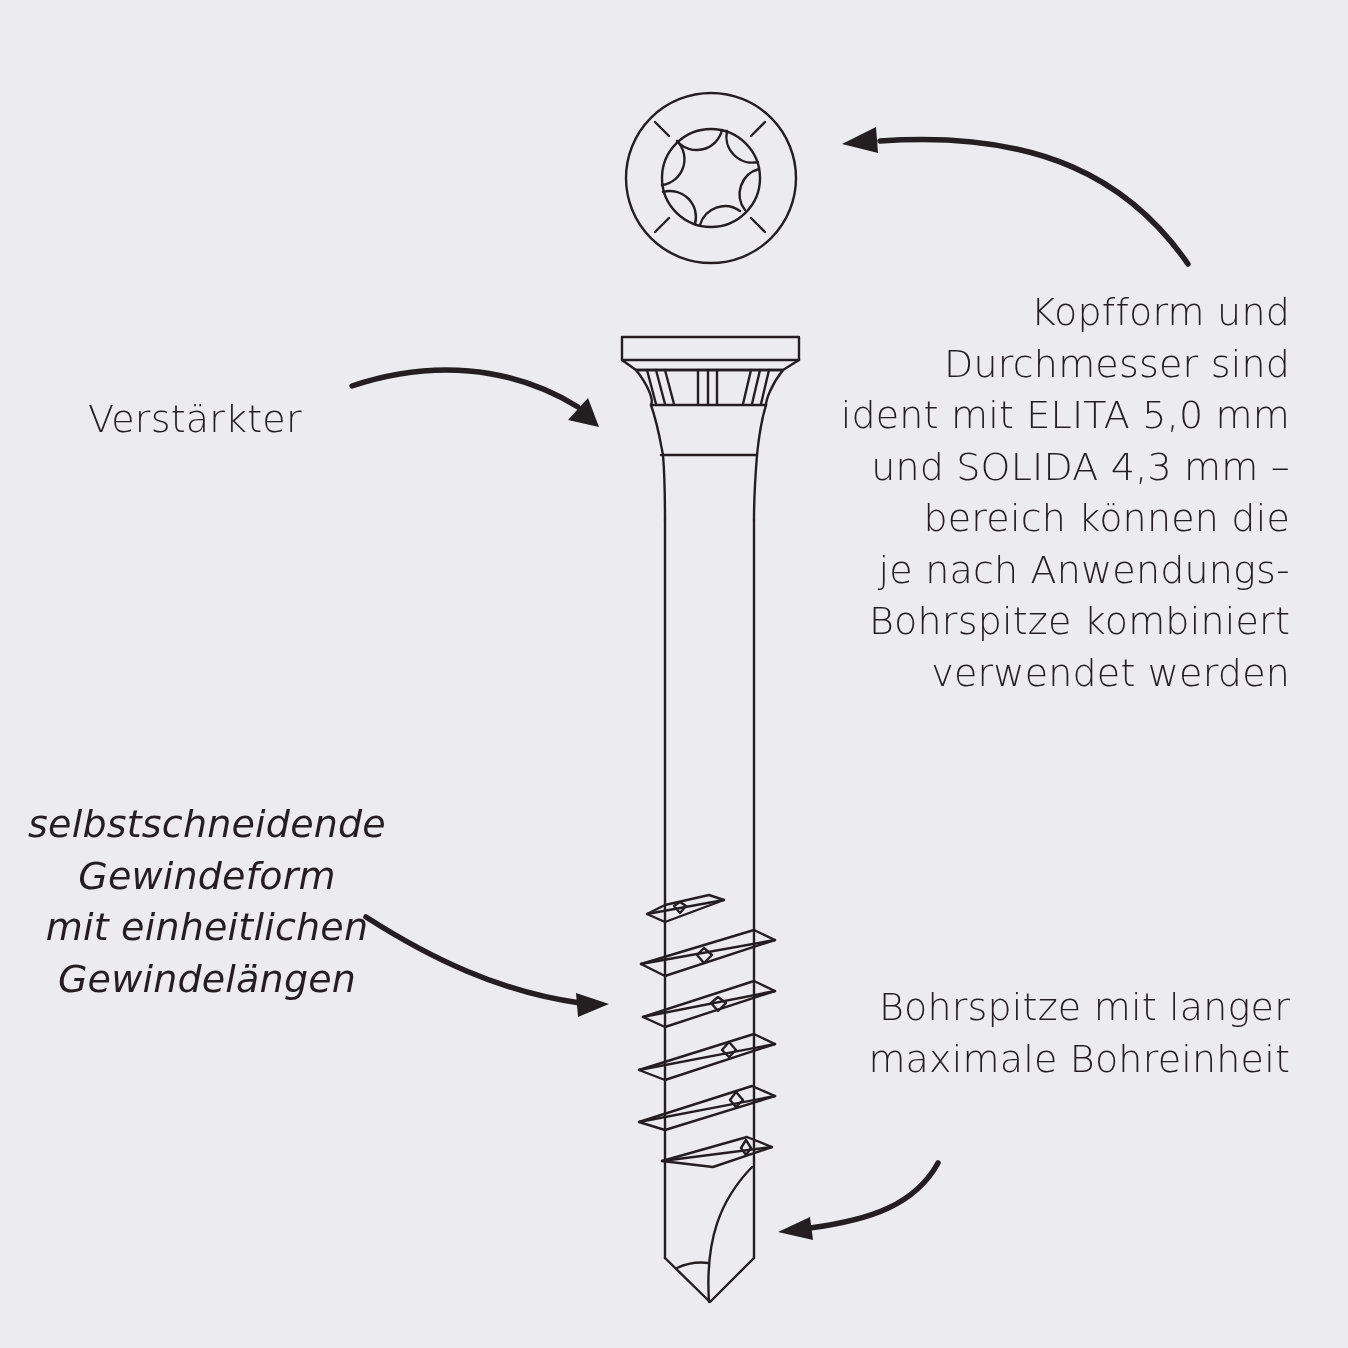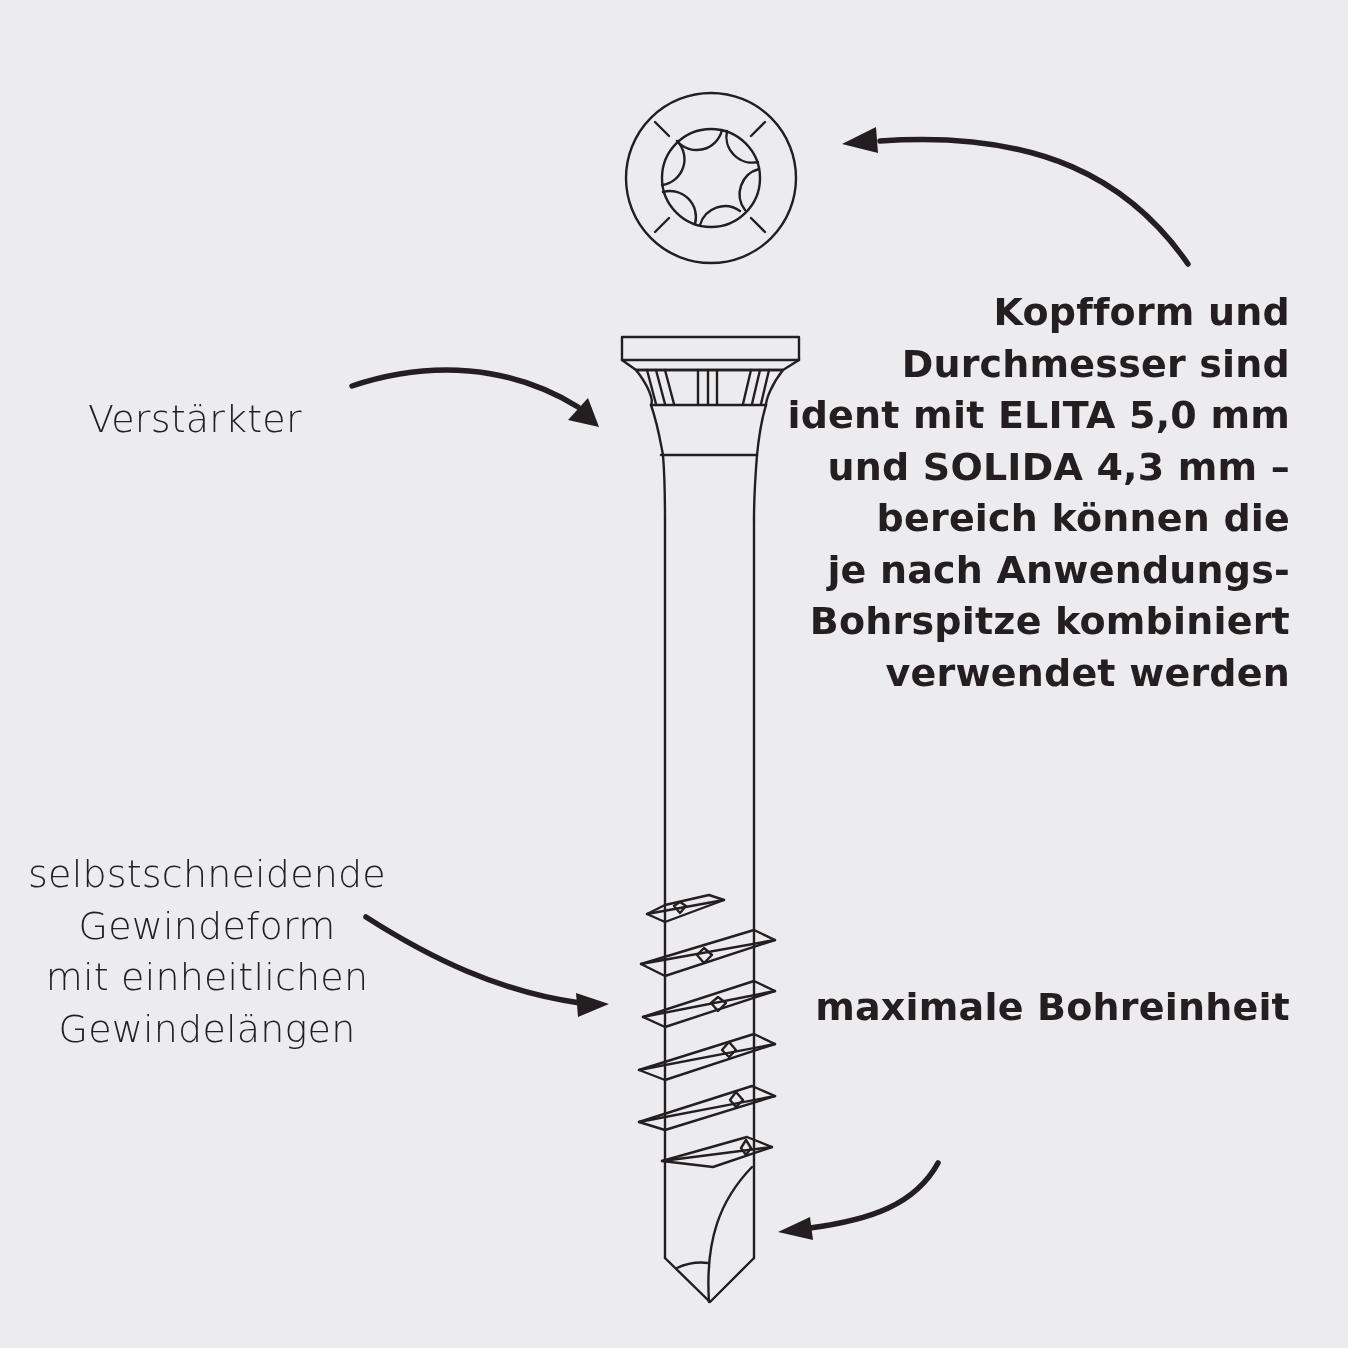--- a/index.html
+++ b/index.html
@@ -13,26 +13,26 @@
     #canvas { position: absolute; left: 0; top: 0; width: 1348px; height: 1348px; }
     .label {
       position: absolute;
       font-size: 38px;
       line-height: 51.5px;
       font-weight: 300;
       letter-spacing: 0.2px;
       white-space: nowrap;
     }
     .label div { display: block; }
-    .right { text-align: right; font-weight: bold; }
+    .right { text-align: right; }
     .center { text-align: center; }
     .left { text-align: left; }
     #label-head { left: 88px; top: 362px; margin-top: 32px; }
     #label-kopf { right: 58px; top: 287px; }
-    #label-thread { left: 20px; top: 849px; width: 374px; }
+    #label-thread { left: 20px; top: 799px; width: 374px; font-style: italic; }
     #label-tip { right: 58px; top: 982px; }
     .stroke { fill: none; stroke: #231f20; stroke-width: 2.4; stroke-linejoin: round; stroke-linecap: round; }
     .arrow-line { fill: none; stroke: #231f20; stroke-width: 5.5; stroke-linecap: round; }
     .arrow-head { fill: #231f20; }
   </style>
 </head>
 <body>
 
 <svg id="canvas" viewBox="0 0 1348 1348" xmlns="http://www.w3.org/2000/svg">
 
@@ -150,14 +150,15 @@
 </div>
 
 <div id="label-thread" class="label center">
   <div>selbstschneidende</div>
   <div>Gewindeform</div>
   <div>mit einheitlichen</div>
   <div>Gewindelängen</div>
 </div>
 
 <div id="label-tip" class="label right">
+  <div>Bohrspitze mit langer</div>
   <div>maximale Bohreinheit</div>
 </div>
 
 </body></html>

